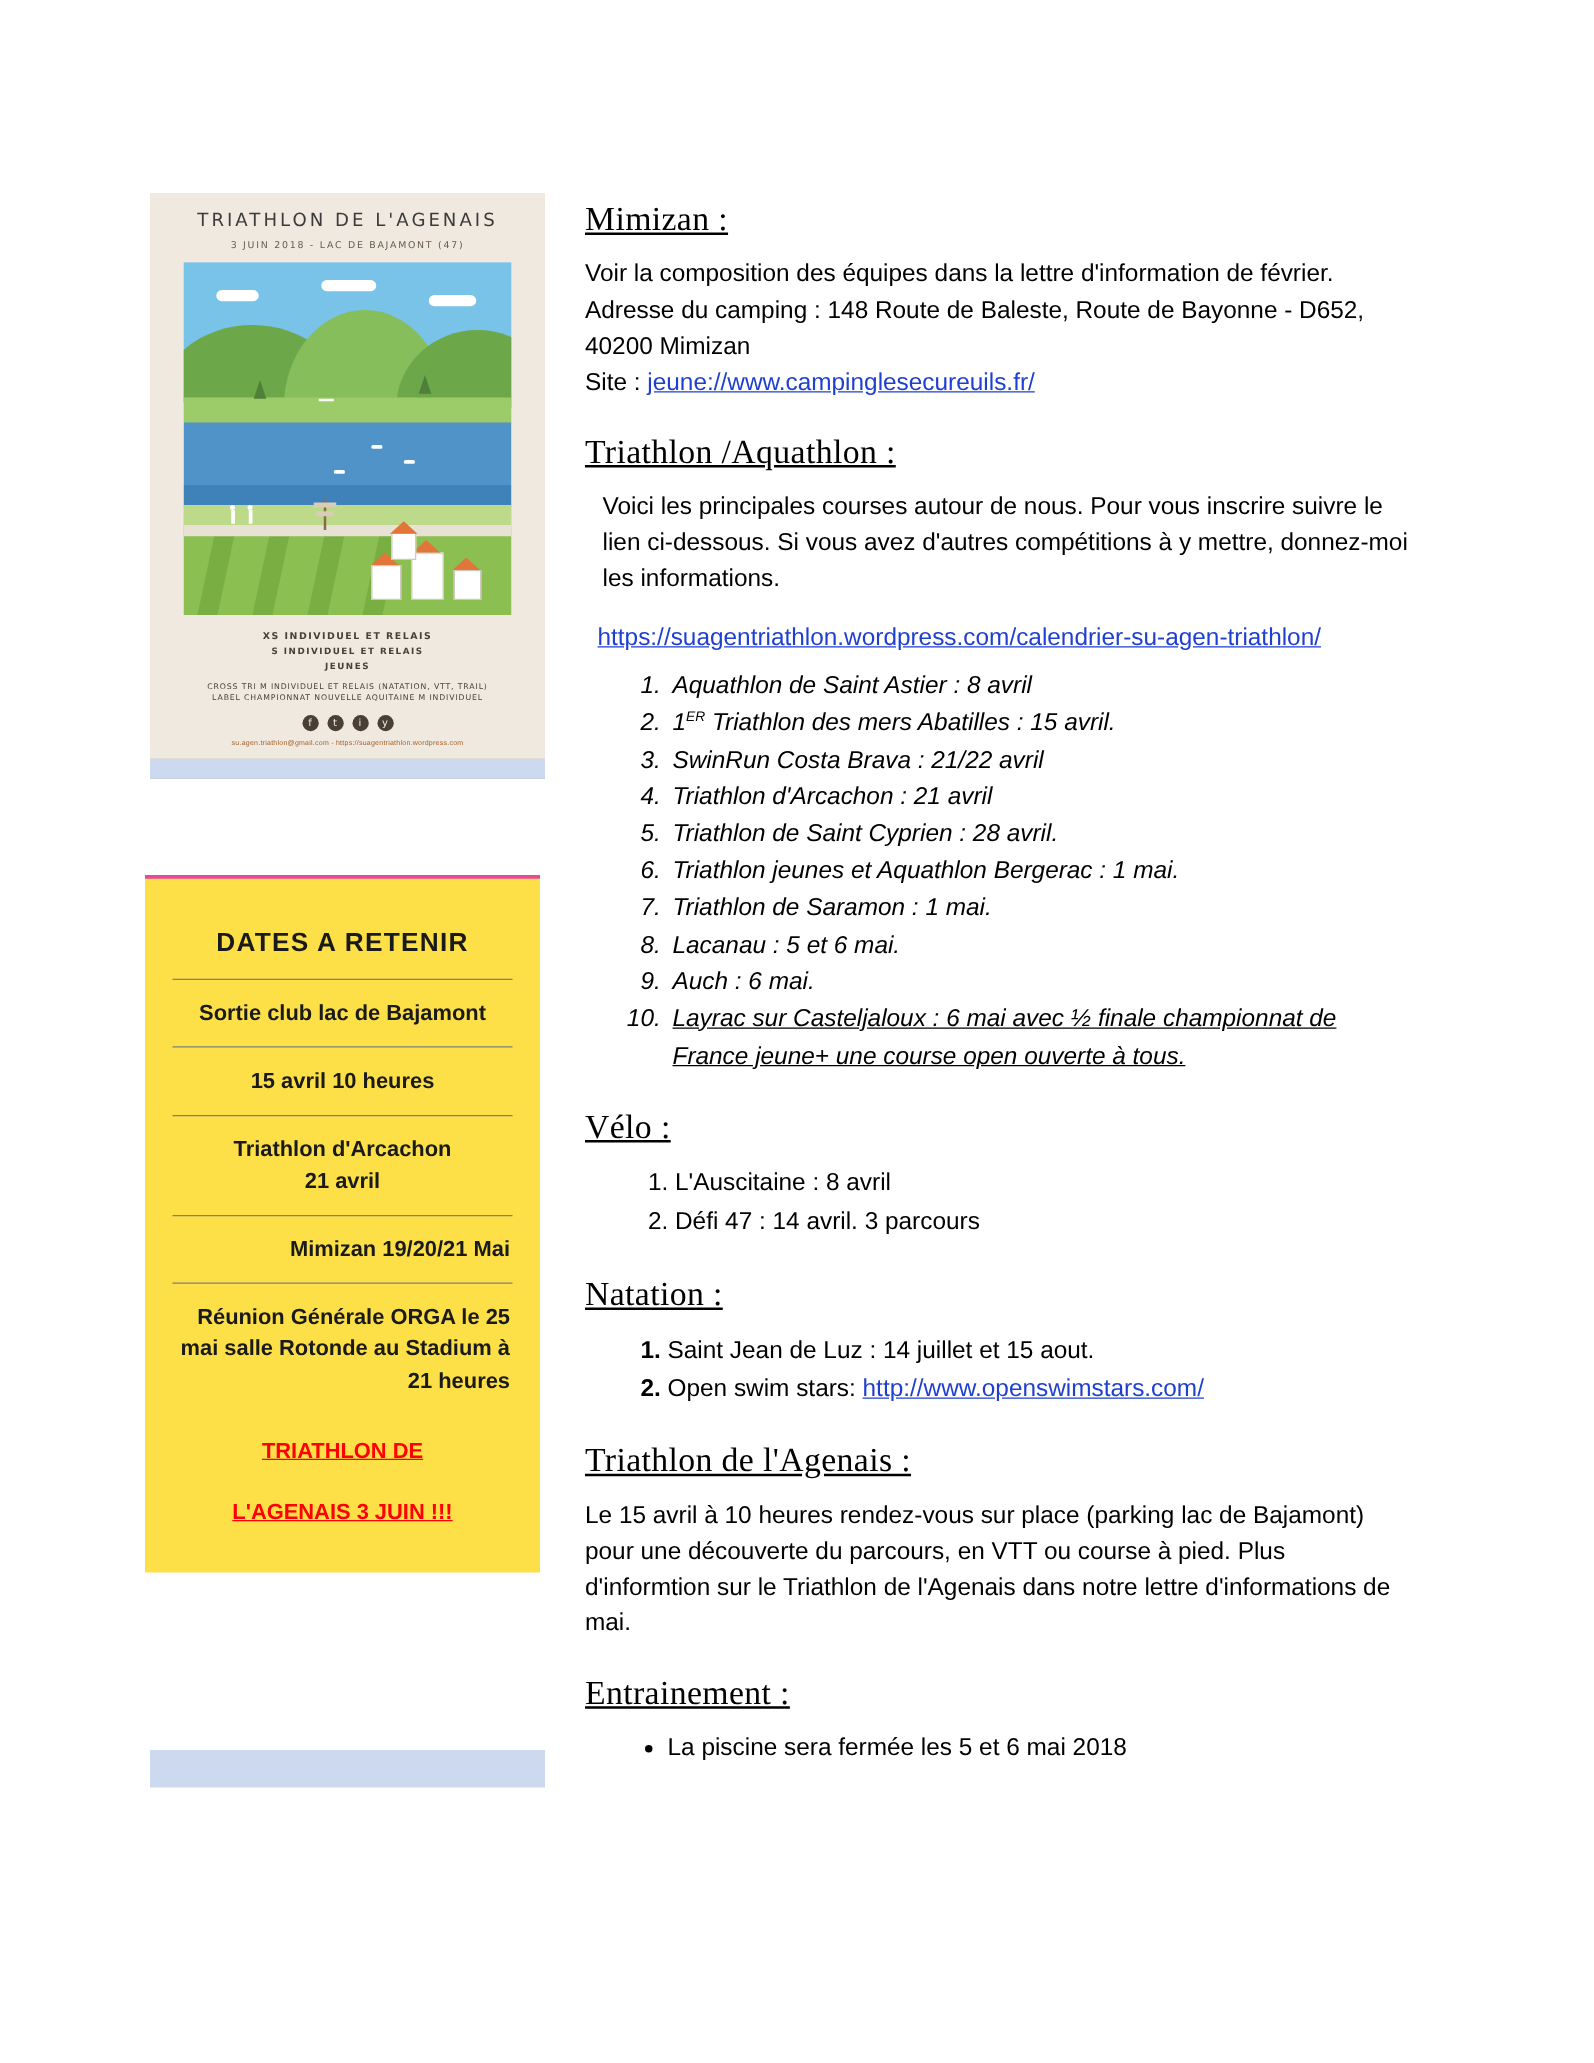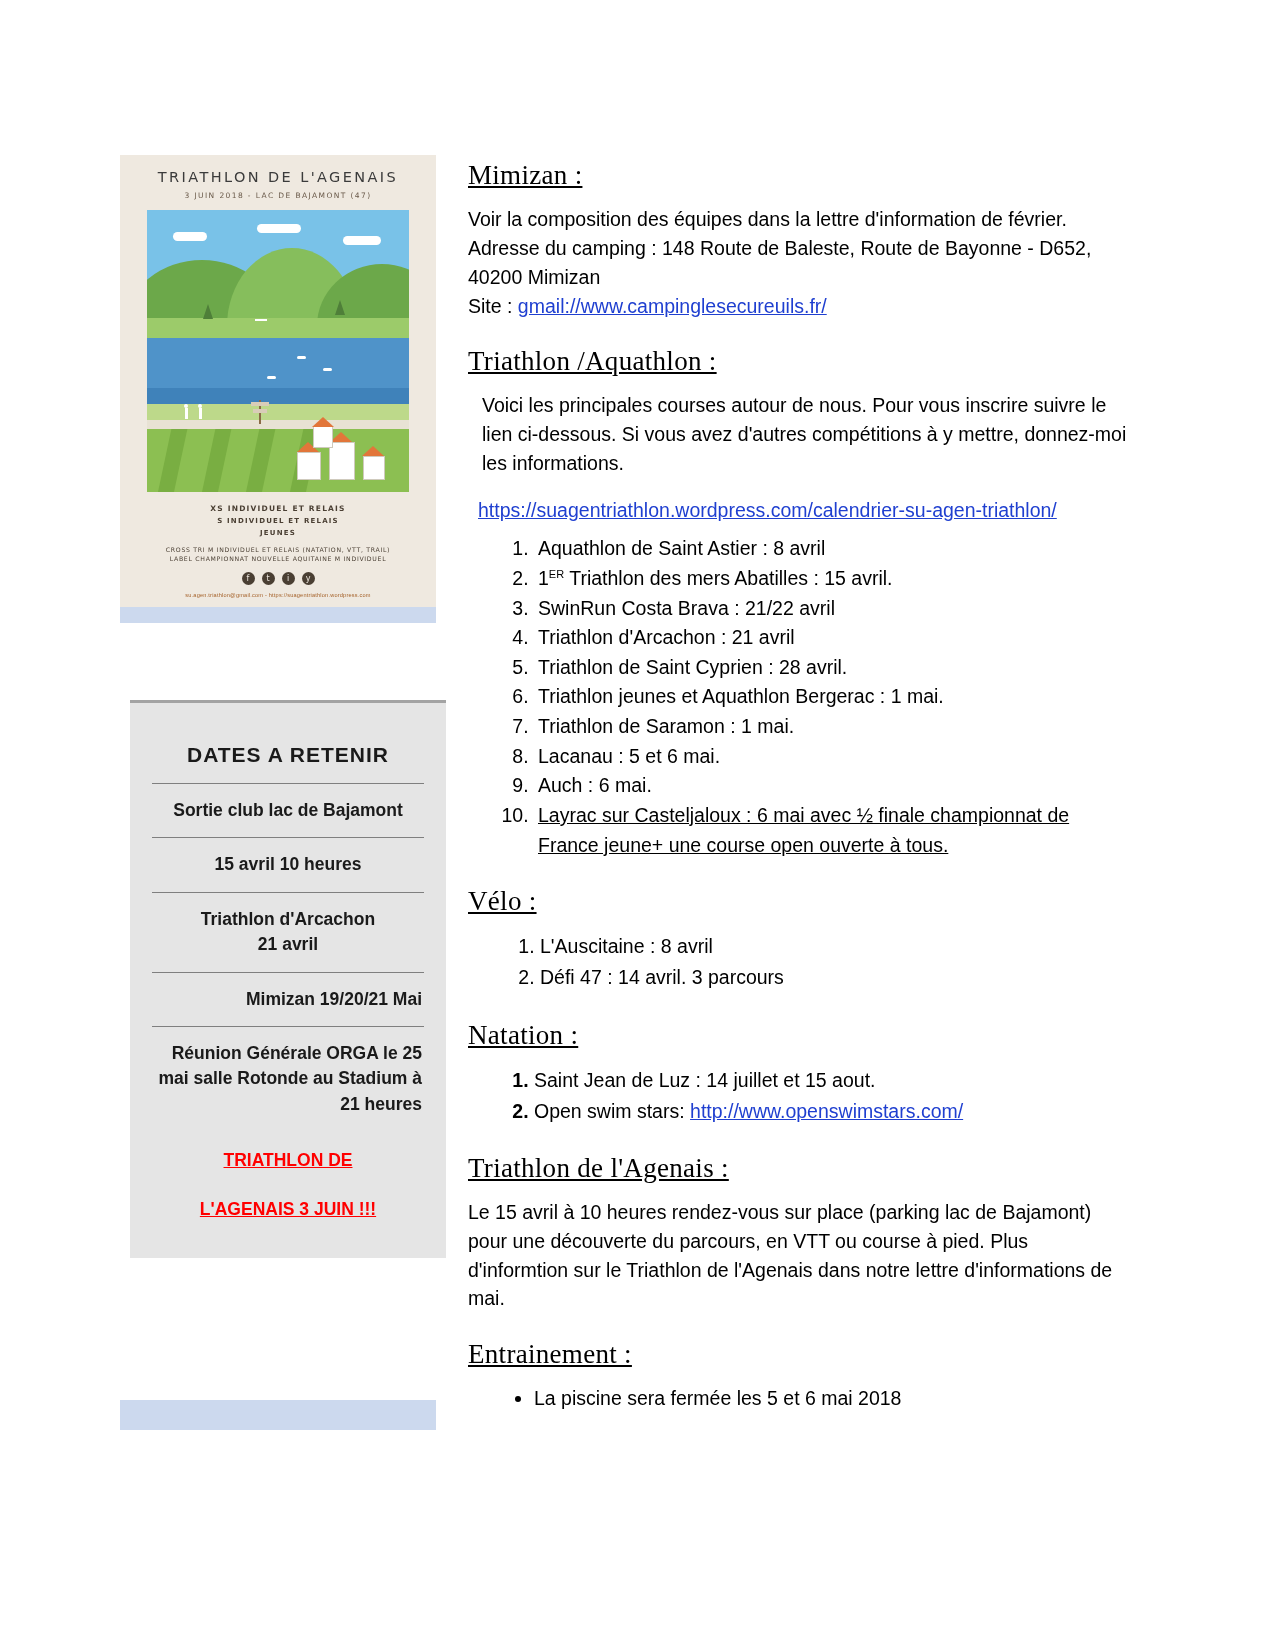--- a/index.html
+++ b/index.html
@@ -111,25 +111,25 @@
 
   .social-row { display:flex; justify-content:center; gap:7px; margin-top: 10px; }
   .social-dot { width:13px; height:13px; border-radius:50%; background:#4a3f33; color:#efe9e0; font-size:8px; line-height:13px; text-align:center; font-family:"DejaVu Sans",sans-serif;}
   .poster-contact { text-align:center; font-size:5.6px; color:#a5622a; margin-top:7px; letter-spacing:.2px; }
 
   .poster-footer { height: 16px; background: #ccd9ee; }
 
   
   .dates-box {
     position: absolute;
-    left: 130px;
+    left: 116px;
     top: 700px;
     width: 316px;
-    background: #e5e5e5;
-    border-top: 3px solid #a3a3a3;
+    background: #fde047;
+    border-top: 3px solid #ec4899;
     padding: 0 0 30px 0;
     box-sizing: border-box;
   }
   .dates-title {
     text-align: center;
     font-size: 21px;
     font-weight: bold;
     color: #1a1a1a;
     letter-spacing: 1px;
     margin: 40px 0 16px 0;
@@ -198,20 +198,21 @@
   .link-block {
     font-size: 19.5px;
     line-height: 1.45;
     margin: 18px 0 10px 10px;
   }
   ol.courses {
     margin: 4px 0 0 0;
     padding-left: 66px;
     font-size: 19.5px;
     line-height: 1.52;
+    font-style: italic;
   }
   ol.courses li { margin: 0; padding-left: 4px; }
   ol.courses li .sub { display:block; }
   .u { text-decoration: underline; }
   sup { font-size: 11px; vertical-align: super; }
   ol.small {
     margin: 4px 0 0 0;
     padding-left: 72px;
     font-size: 19.5px;
     line-height: 1.6;
@@ -325,21 +326,21 @@
   <div class="dates-red">L'AGENAIS 3 JUIN !!!</div>
 </div>
 <div class="bottom-band"></div>
 
 <div class="right-col">
 
   <h2 class="section">Mimizan :</h2>
   <p class="body">Voir la composition des équipes dans la lettre d'information de février.</p>
   <p class="body">Adresse du camping : 148 Route de Baleste, Route de Bayonne - D652, 40200 Mimizan</p>
   <p class="body">
-    <span>Site : </span><a class="link" href="#">gmail://www.campinglesecureuils.fr/</a>
+    <span>Site : </span><a class="link" href="#">jeune://www.campinglesecureuils.fr/</a>
   </p>
 
   <h2 class="section tight">Triathlon /Aquathlon :</h2>
   <p class="body indent">Voici les principales courses autour de nous. Pour vous inscrire suivre le lien ci-dessous. Si vous avez d'autres compétitions à y mettre, donnez-moi les informations.</p>
 
   <div class="link-block">
     <a class="link" href="#">https://suagentriathlon.wordpress.com/calendrier-su-agen-triathlon/</a>
   </div>
 
   <ol class="courses">

